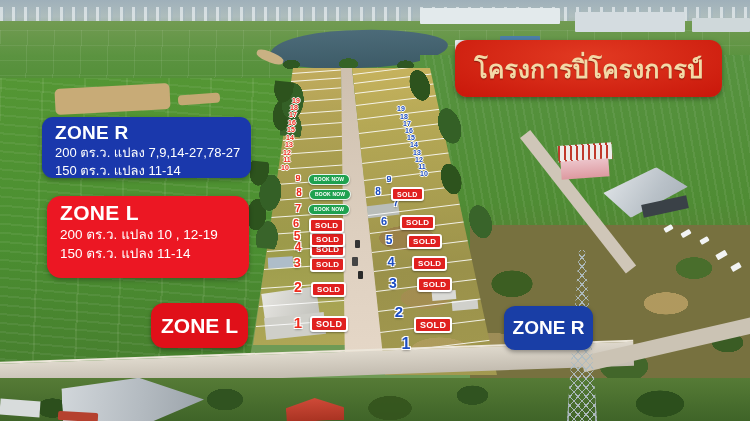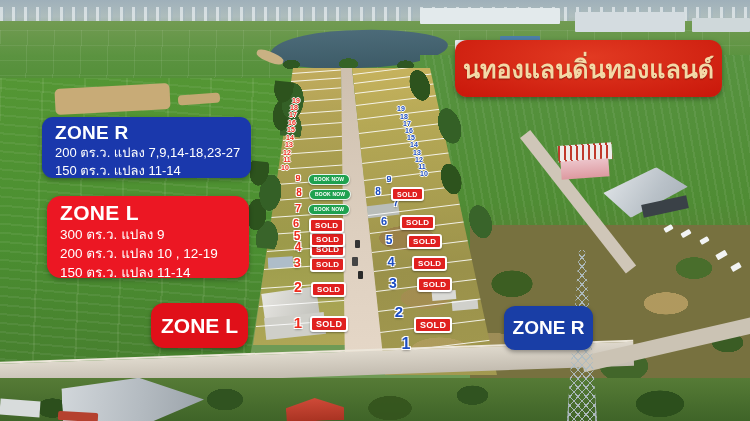--- a/index.html
+++ b/index.html
@@ -241,35 +241,34 @@
   <div class="abs road-diag"></div>
   <div class="abs bottom-green"></div>
   <div class="abs bottom-trees"></div>
   <div class="abs warehouse"></div>
   <div class="abs red-roof"></div>
   <div class="abs red-roof-sm"></div>
   <div class="abs gray-roof-sm"></div>
   <div class="abs pylon"></div>
 
   <div class="abs banner">
-    <span class="banner-text">นทองแลนดิ่นทองแลนด์</span>
+    <span class="banner-text">โครงการปิ่โครงการป์</span>
   </div>
 
   <div class="abs info-box info-blue">
     <div class="info-title">ZONE R</div>
     <div>
-        <div class="info-line">200 ตร.ว. แปลง 7,9,14-18,23-27</div>
+        <div class="info-line">200 ตร.ว. แปลง 7,9,14-27,78-27</div>
         <div class="info-line">150 ตร.ว.  แปลง 11-14</div>
       </div>
   </div>
 
   <div class="abs info-box info-red">
     <div class="info-title">ZONE L</div>
     <div>
-        <div class="info-line">300 ตร.ว. แปลง 9</div>
         <div class="info-line">200 ตร.ว. แปลง 10 , 12-19</div>
         <div class="info-line">150 ตร.ว.  แปลง 11-14</div>
       </div>
   </div>
 
   <div class="zone-tag tag-red">ZONE L</div>
   <div class="zone-tag tag-blue">ZONE R</div>
 
   <div class="abs" id="markers">
       <div class="plot-num num-red" style="left: 298px; top: 322px; font-size: 15px;">1</div>

